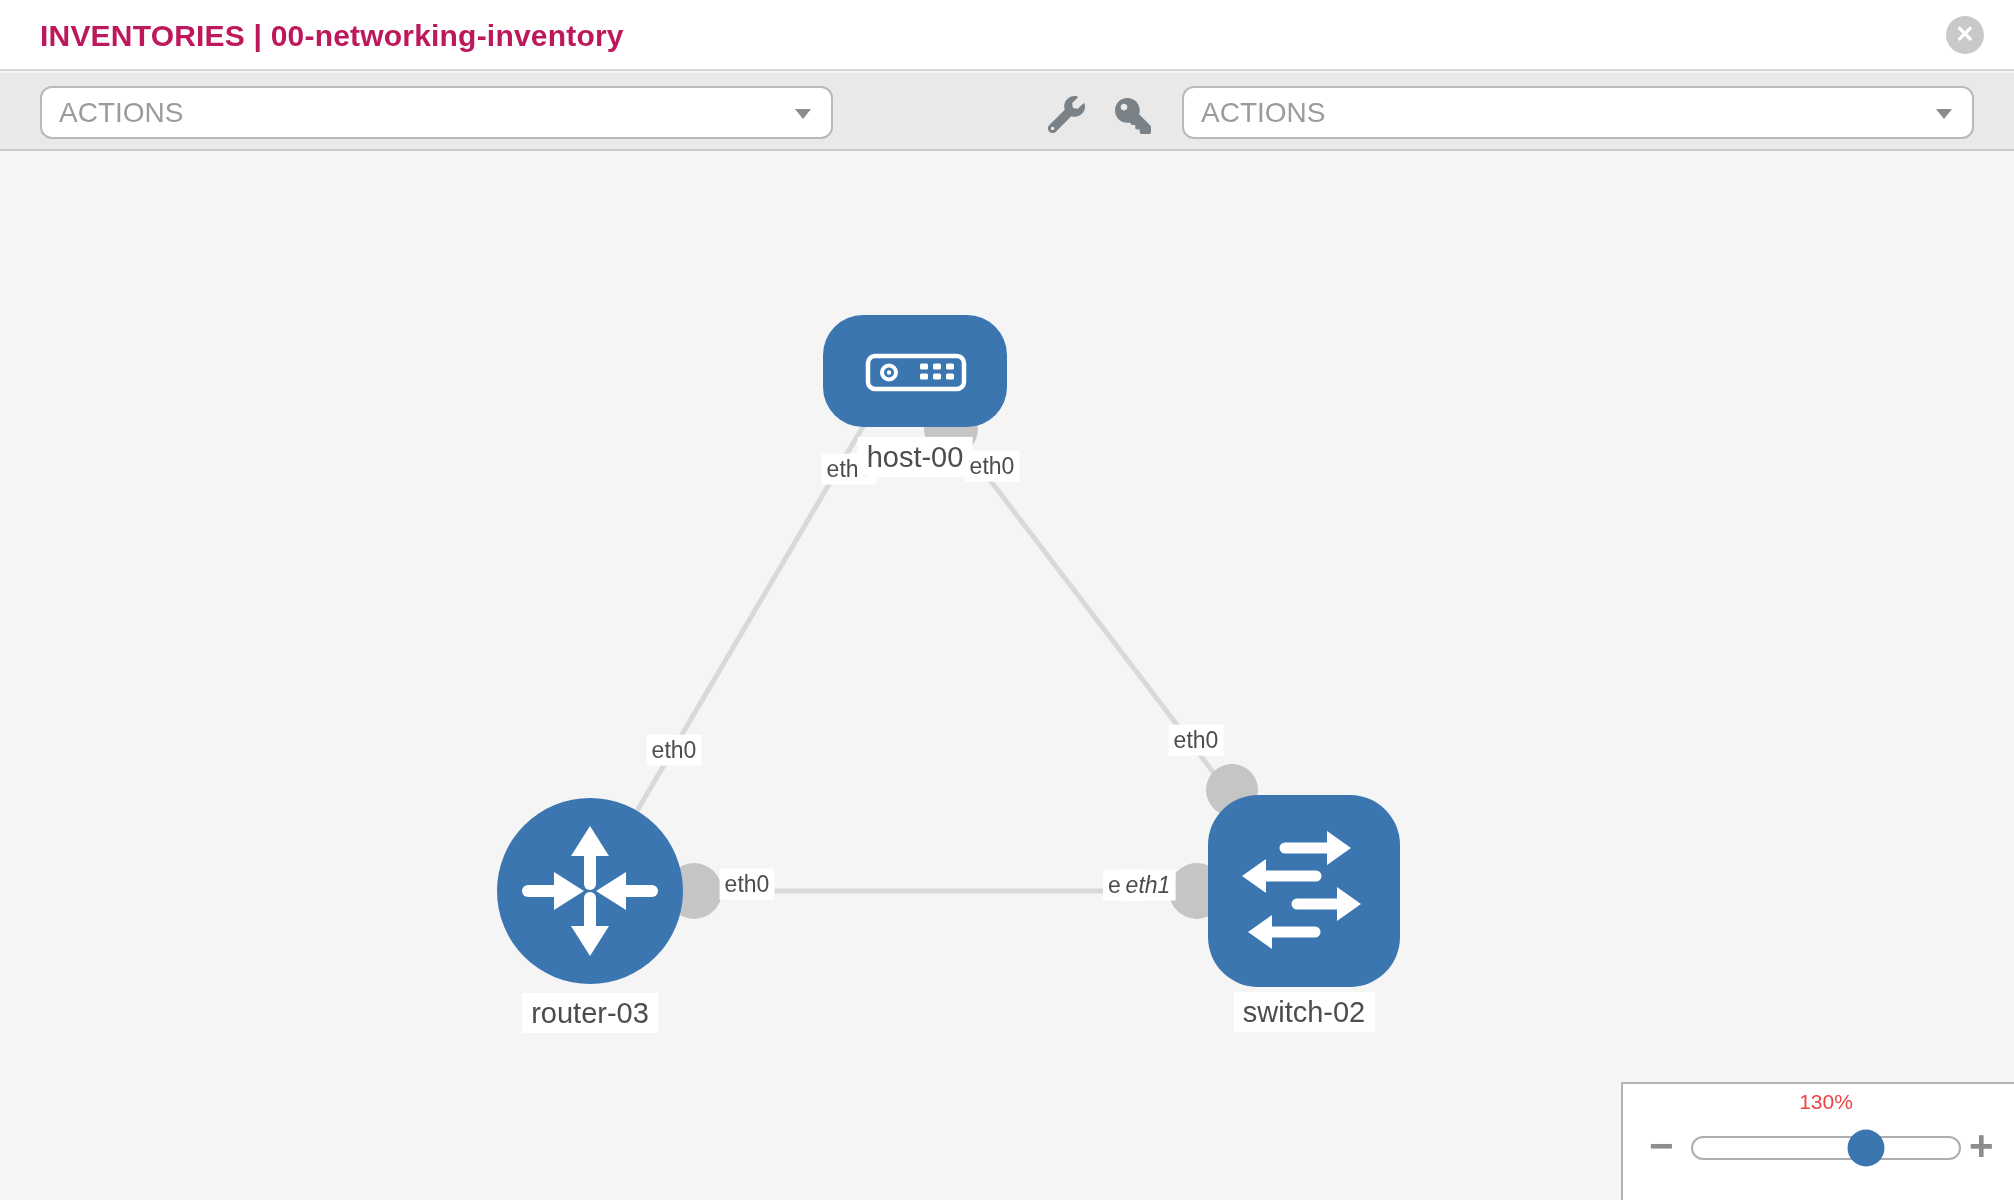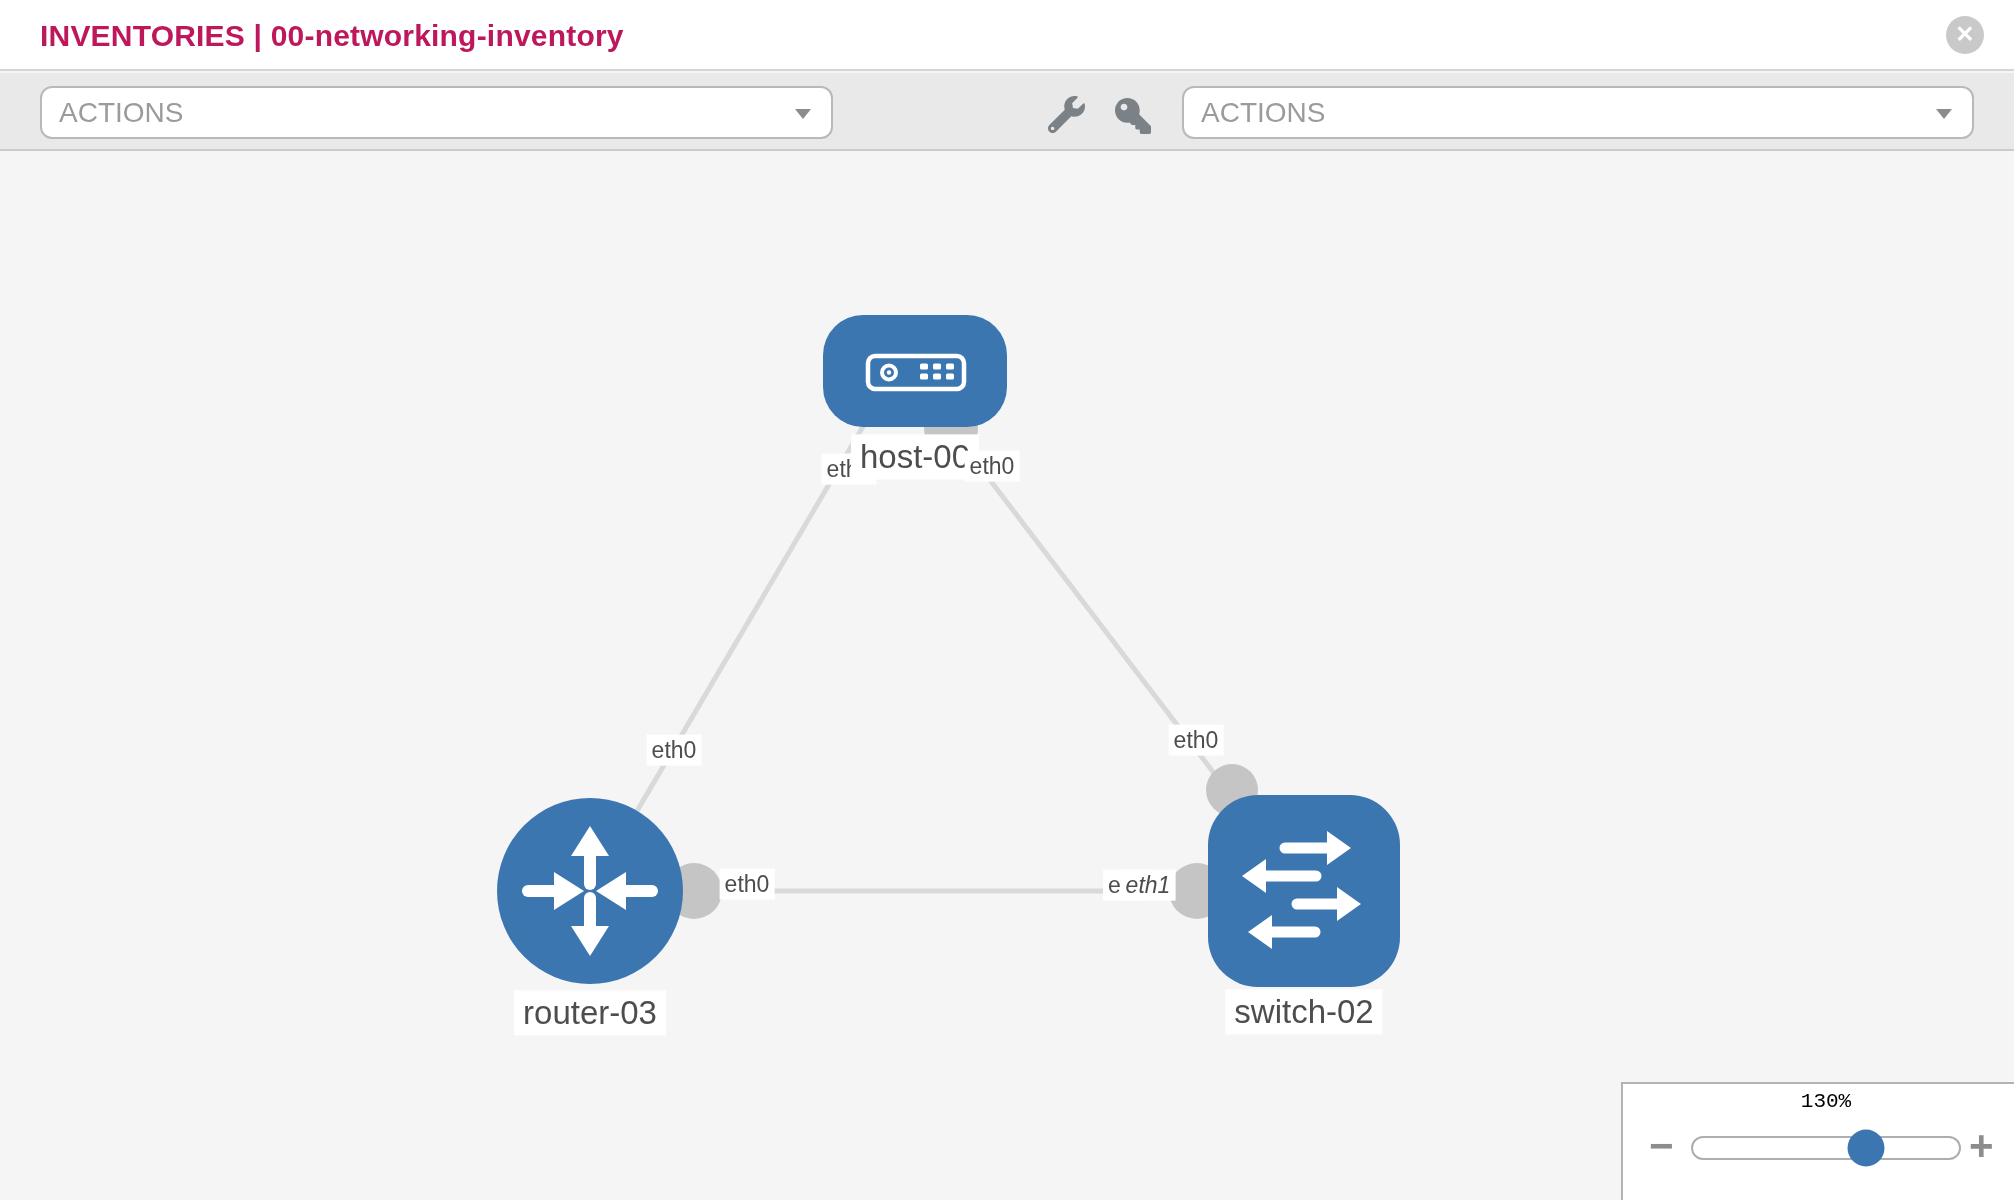--- a/index.html
+++ b/index.html
@@ -44,30 +44,30 @@
   
   .canvas{
     position:absolute;left:0;top:153px;width:2014px;height:1047px;background:var(--canvas_bg,#f5f5f6);
   }
   .canvas svg{position:absolute;left:0;top:0;}
   .chip{
     position:absolute;background:#ffffff;color:var(--chip_text,#4d4d4d);
     font-size:23px;line-height:1.25;padding:1px 5px;white-space:nowrap;
     transform:translate(-50%,-50%);
   }
-  .chip.node-label{font-size:33px;padding:2px 9px;}
+  .chip.node-label{font-size:29px;padding:2px 9px;}
   .chip.clipped{transform:translateY(-50%);width:38px;overflow:hidden;padding-right:0;}
   
   .zoom-panel{
     position:absolute;left:1621px;top:1082px;width:400px;height:130px;
     background:#ffffff;border:2px solid #b3b3b3;box-sizing:border-box;
   }
   .zoom-percent{
     position:absolute;left:203px;top:6px;transform:translateX(-50%);
-    font-size:21px;color:#000000;font-family:Liberation Mono, monospace;
+    font-size:21px;color:#ef4444;
   }
   .zoom-btn{
     position:absolute;top:40px;font-size:42px;font-weight:bold;color:#8d8d8d;
     line-height:44px;cursor:pointer;user-select:none;
   }
   .zoom-btn.minus{left:26px;}
   .zoom-btn.plus{left:346px;}
   .zoom-track{
     position:absolute;left:68px;top:52px;width:270px;height:24px;border-radius:13px;
     background:#ffffff;border:2px solid #aeaeae;box-sizing:border-box;cursor:pointer;

